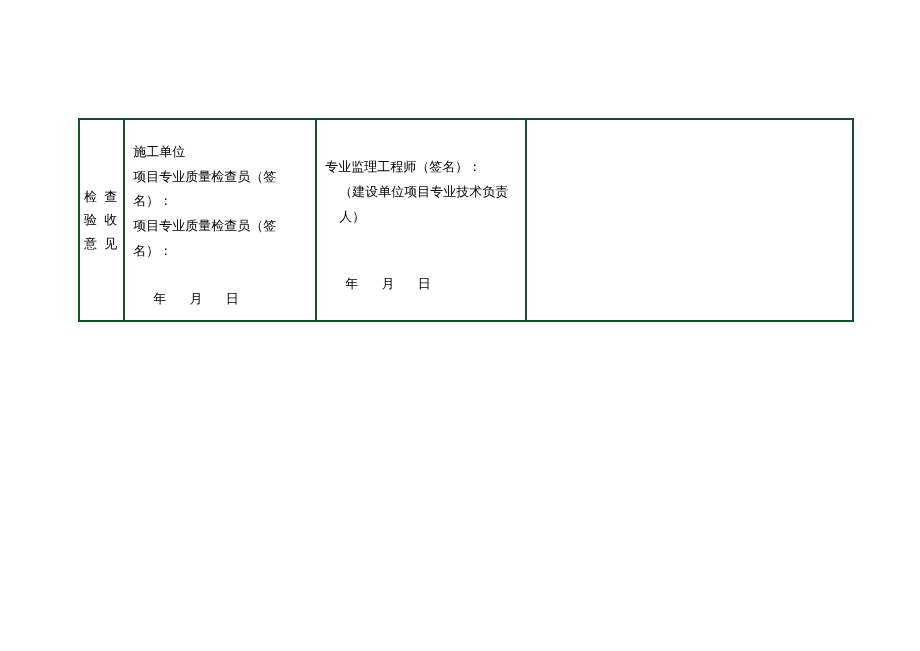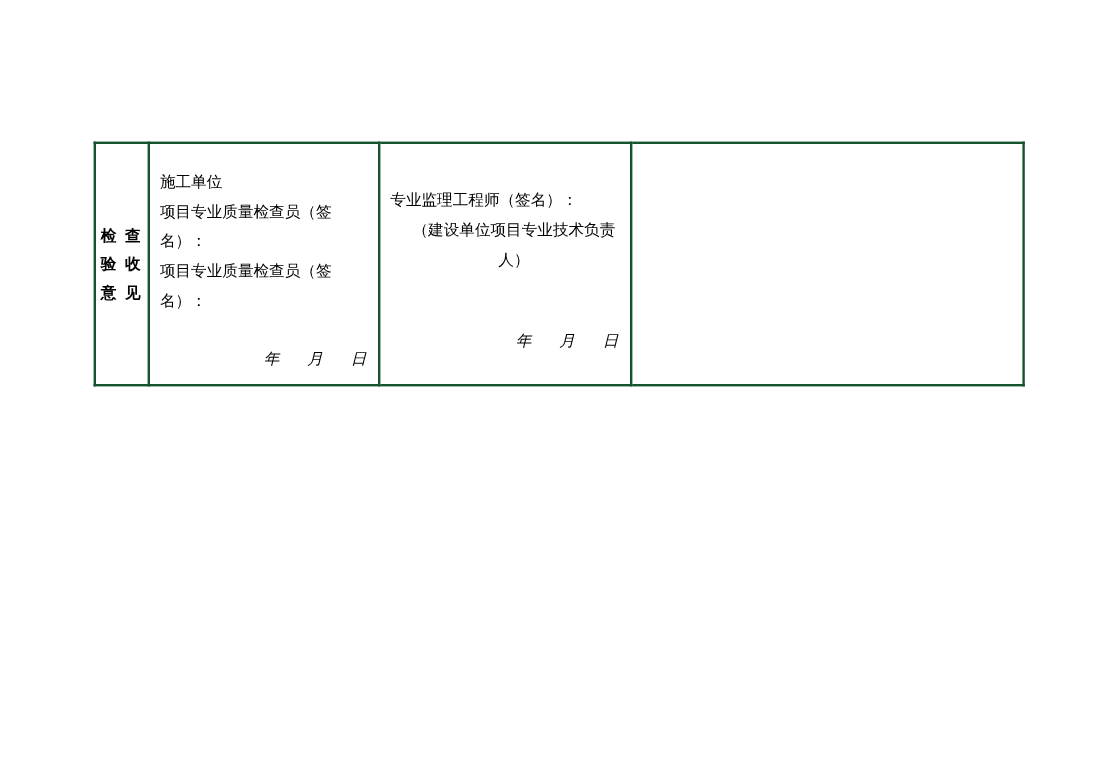--- a/index.html
+++ b/index.html
@@ -30,21 +30,20 @@
       border: 2px solid #14532d;
       vertical-align: middle;
       padding: 0;
     }
     .row-label {
       width: 30px;
       text-align: center;
       padding: 10px 4px;
       line-height: 1.8;
       letter-spacing: 2px;
-      font-weight: bold;
     }
     .row-label-inner {
       display: flex;
       flex-direction: column;
       align-items: center;
       justify-content: center;
     }
     .row-label-inner span {
       display: block;
       white-space: nowrap;
@@ -56,32 +55,30 @@
     }
     .cell-supervision {
       width: 210px;
       padding: 20px 8px 8px 8px;
       line-height: 1.9;
     }
     .cell-empty {
       width: auto;
     }
     .date-line {
-      text-align: right;
+      text-align: left;
       padding-right: 2px;
       margin-top: 24px;
       letter-spacing: 0;
-      font-style: italic;
     }
     .date-line span {
       margin-left: 20px;
     }
     .indent {
       padding-left: 14px;
-      text-align: center;
     }
   </style>
 </head>
 <body>
 
 <div class="table-container">
   <table>
     <tbody>
         <tr>
       <td class="row-label">

